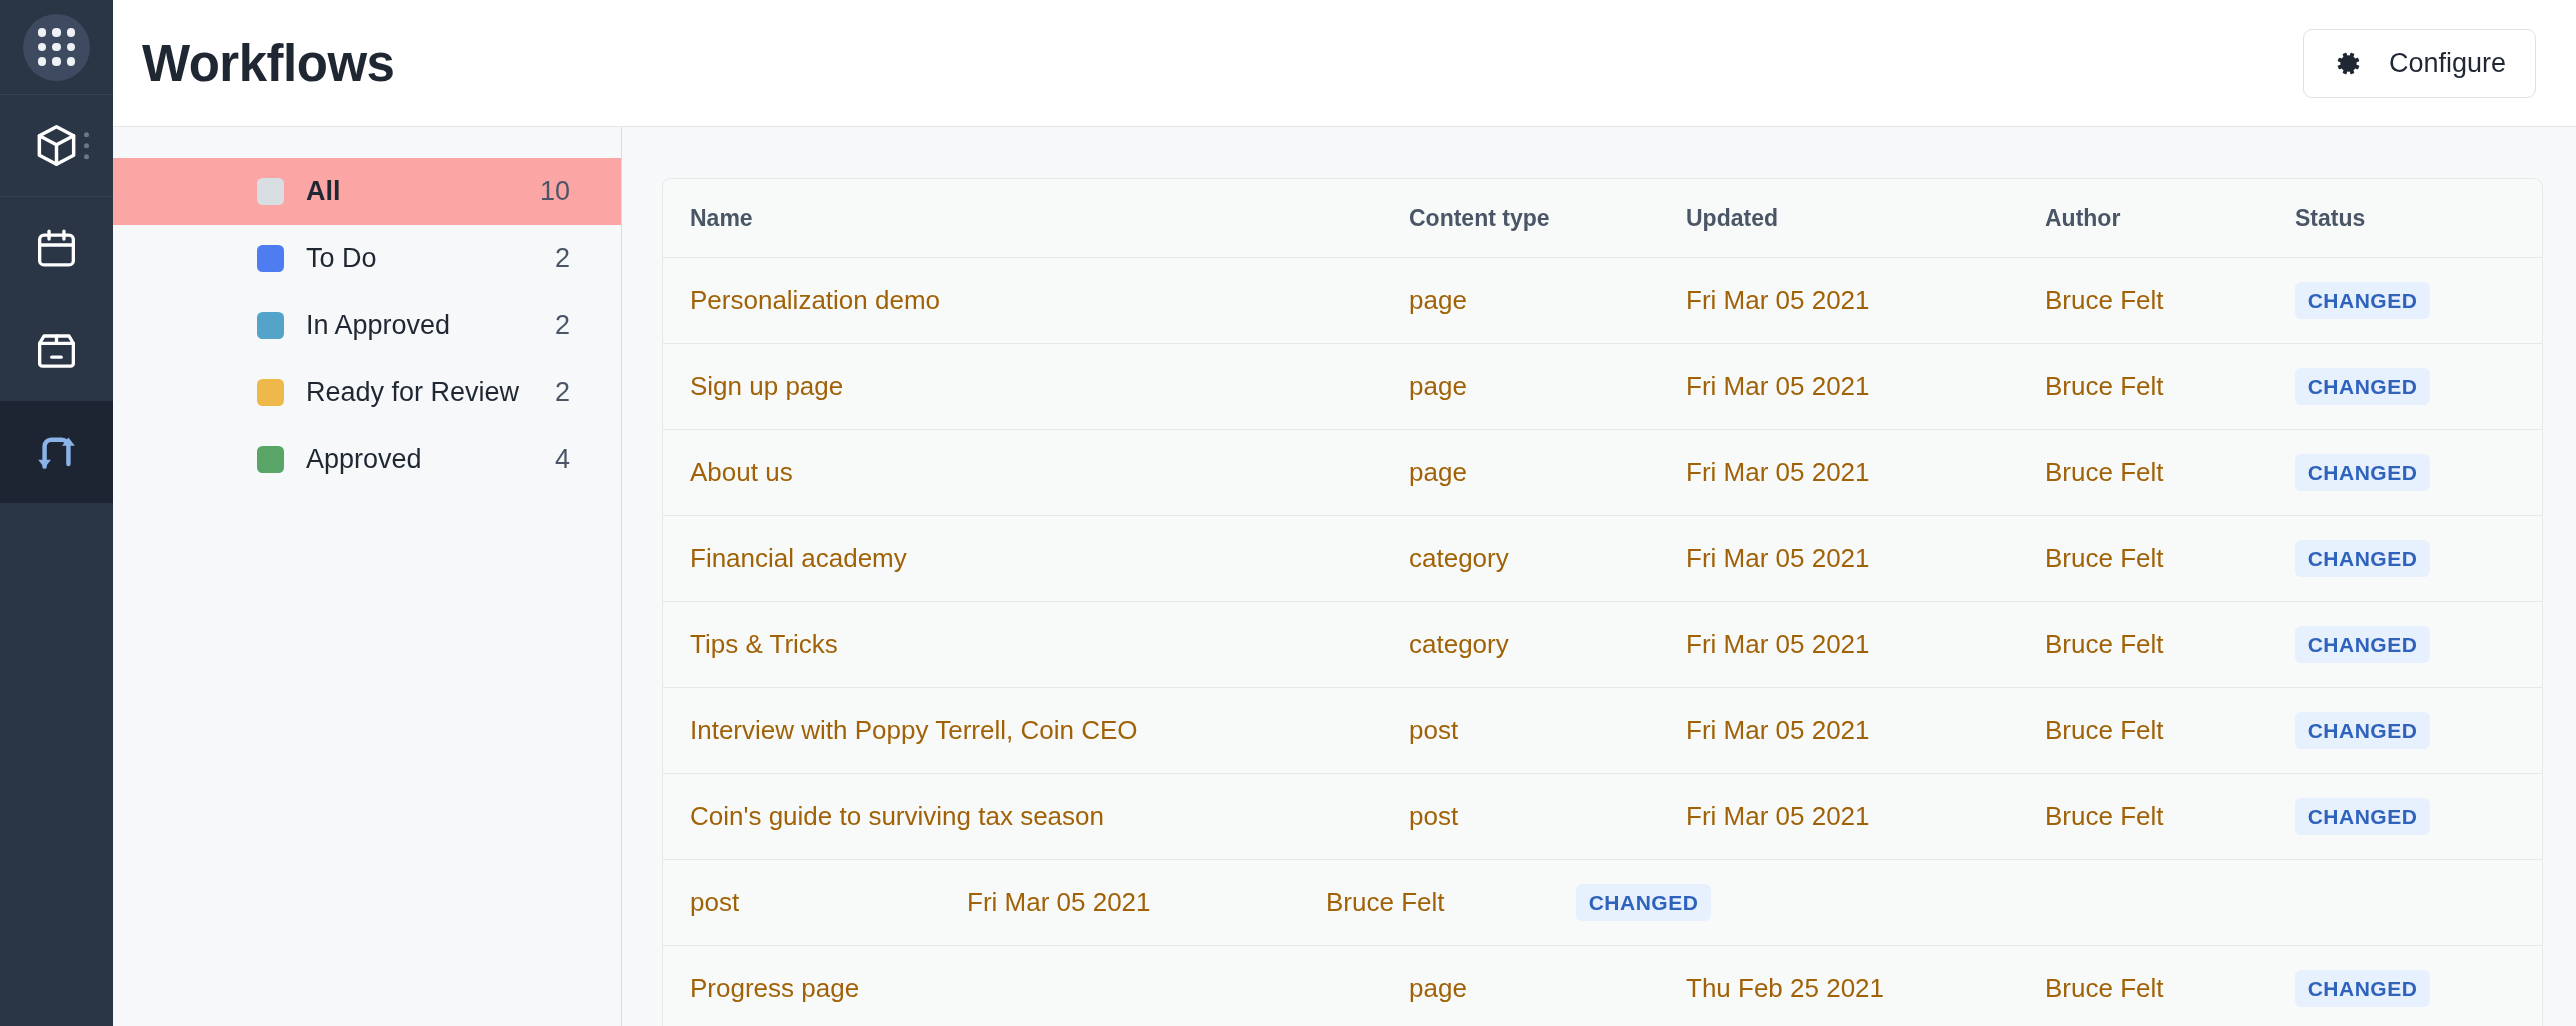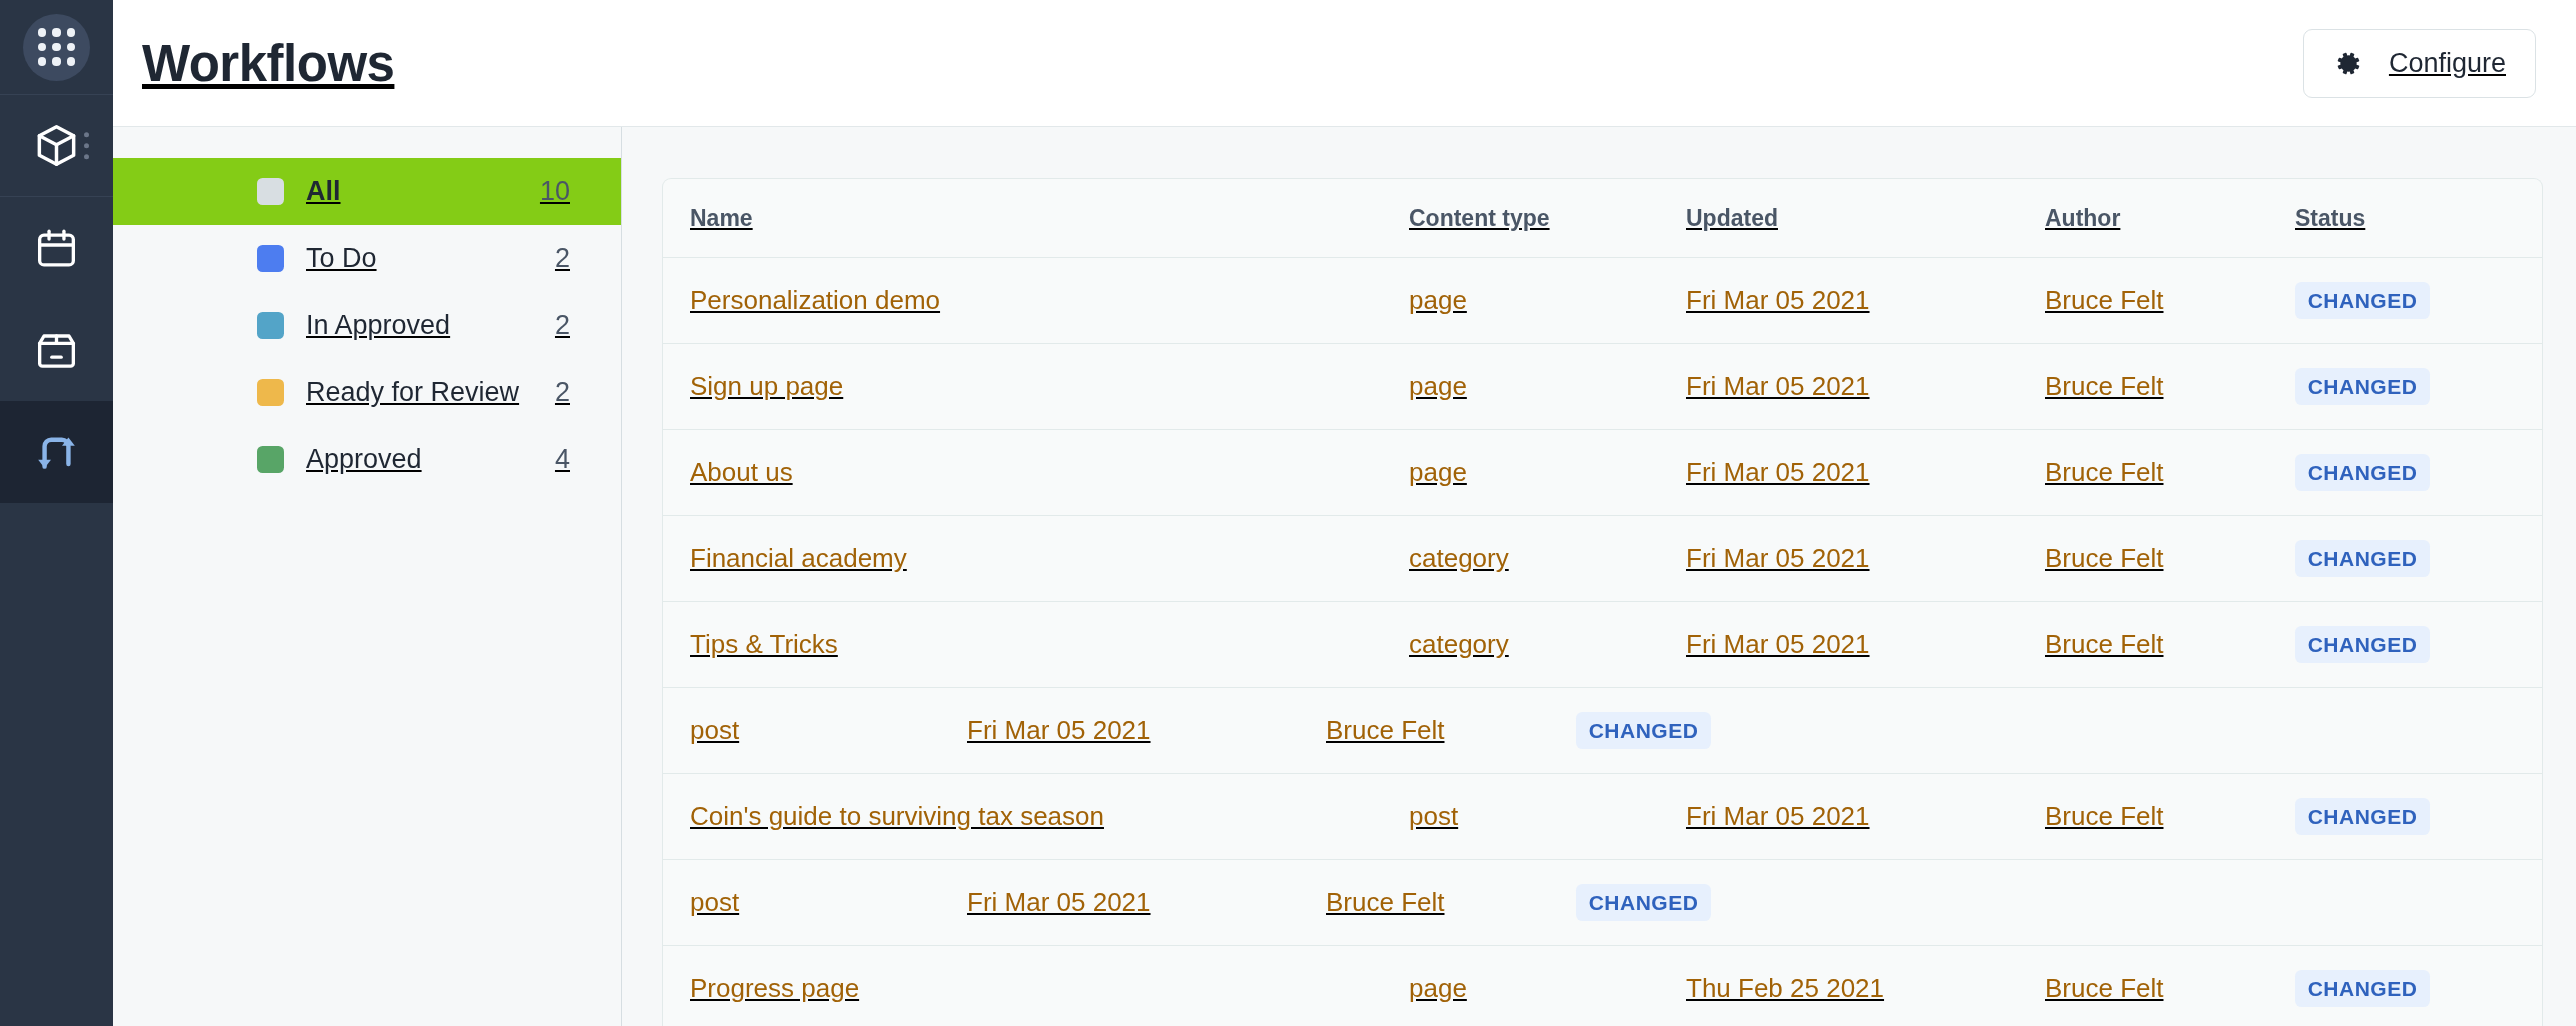--- a/index.html
+++ b/index.html
@@ -85,21 +85,20 @@
     display: block;
   }
 
   
   .main {
     flex: 1 1 auto;
     display: flex;
     flex-direction: column;
     min-width: 0;
     background: #f6f8f9;
-    text-decoration: underline;
   }
 
   
   .header {
     height: 127px;
     flex: 0 0 127px;
     background: #ffffff;
     border-bottom: 0.9px solid #e2e8ea;
     display: flex;
     align-items: center;
@@ -147,21 +146,21 @@
     background: #f6f8f9;
   }
   .filter-row {
     display: flex;
     align-items: center;
     height: 67px;
     padding: 0 51px 0 144px;
     cursor: pointer;
     position: relative;
   }
-  .filter-row.selected { background: #84cc16; }
+  .filter-row.selected { background: #fca5a5; }
   .swatch {
     width: 27px;
     height: 27px;
     border-radius: 5.5px;
     flex: 0 0 27px;
     margin-right: 22px;
   }
   .filter-label {
     font-size: 27px;
     color: #1f2733;
@@ -400,20 +399,21 @@
             <div class="col-name   td">Tips &amp; Tricks</div>
             <div class="col-type   td">category</div>
             <div class="col-upd    td">Fri Mar 05 2021</div>
             <div class="col-author td">Bruce Felt</div>
             <div class="col-status">
               <span class="badge">CHANGED</span>
             </div>
           </div>
 
           <div class="trow">
+            <div class="col-name   td">Interview with Poppy Terrell, Coin CEO</div>
             <div class="col-type   td">post</div>
             <div class="col-upd    td">Fri Mar 05 2021</div>
             <div class="col-author td">Bruce Felt</div>
             <div class="col-status">
               <span class="badge">CHANGED</span>
             </div>
           </div>
 
           <div class="trow">
             <div class="col-name   td">Coin's guide to surviving tax season</div>

